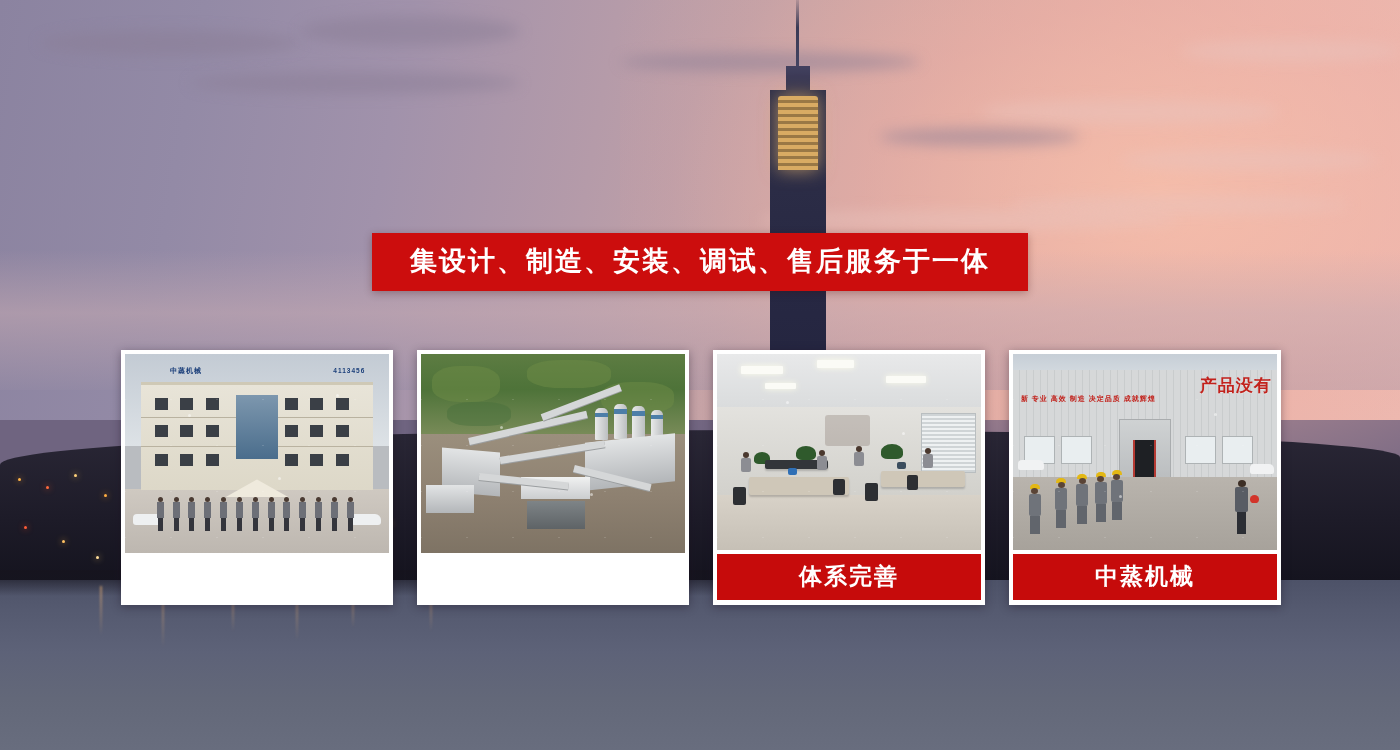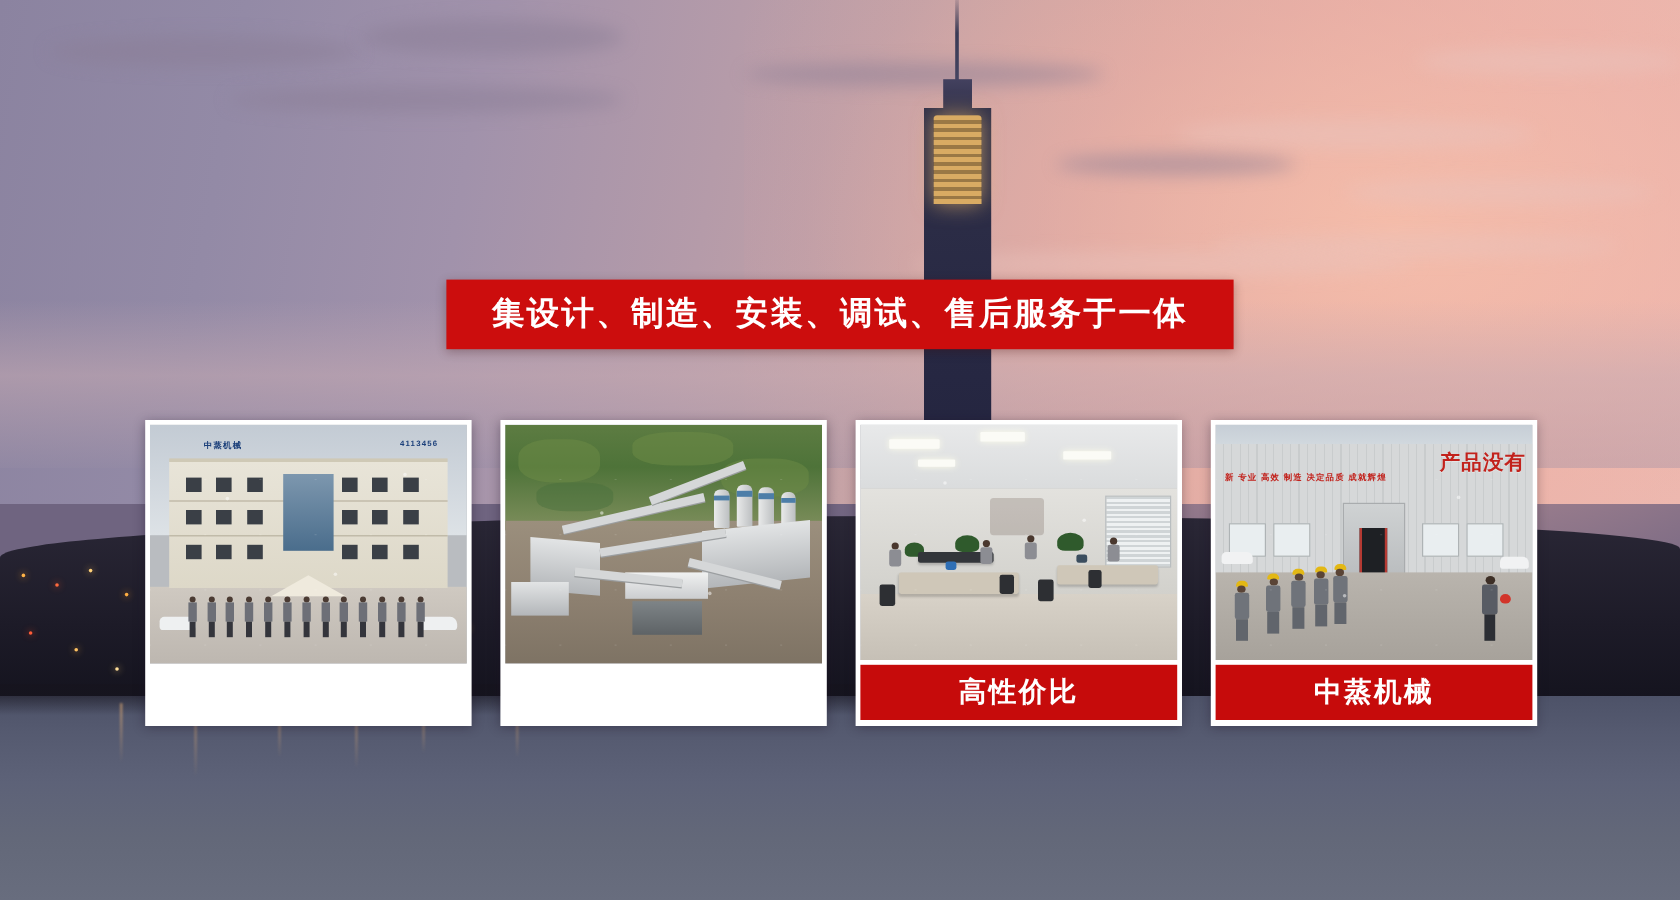--- a/index.html
+++ b/index.html
@@ -628,21 +628,21 @@
         <div class="p3-sit" style="left:78%; top:48%;">
             <i></i>
             <b></b>
           </div>
         <div class="p3-chair" style="left:27%; top:58%; width:9px; height:7px; background:#2f6fb5;"></div>
         <div class="p3-chair" style="left:68%; top:55%; width:9px; height:7px; background:#3b4d5e;"></div>
         <div class="wm"></div>
         <div class="wm-dot" style="left:26%; top:24%;"></div>
         <div class="wm-dot" style="left:70%; top:40%;"></div>
       </div>
-      <div class="card-cap">高性价比</div>
+      <div class="card-cap">体系完善</div>
     </div>
 
     <div class="card">
       <div class="card-photo">
         <div class="p4-sky"></div>
         <div class="p4-wall"></div>
         <div class="p4-red">产品没有</div>
         <div class="p4-red2">新 专业 高效
 制造 决定品质 成就辉煌</div>
         <div class="p4-door"></div>

